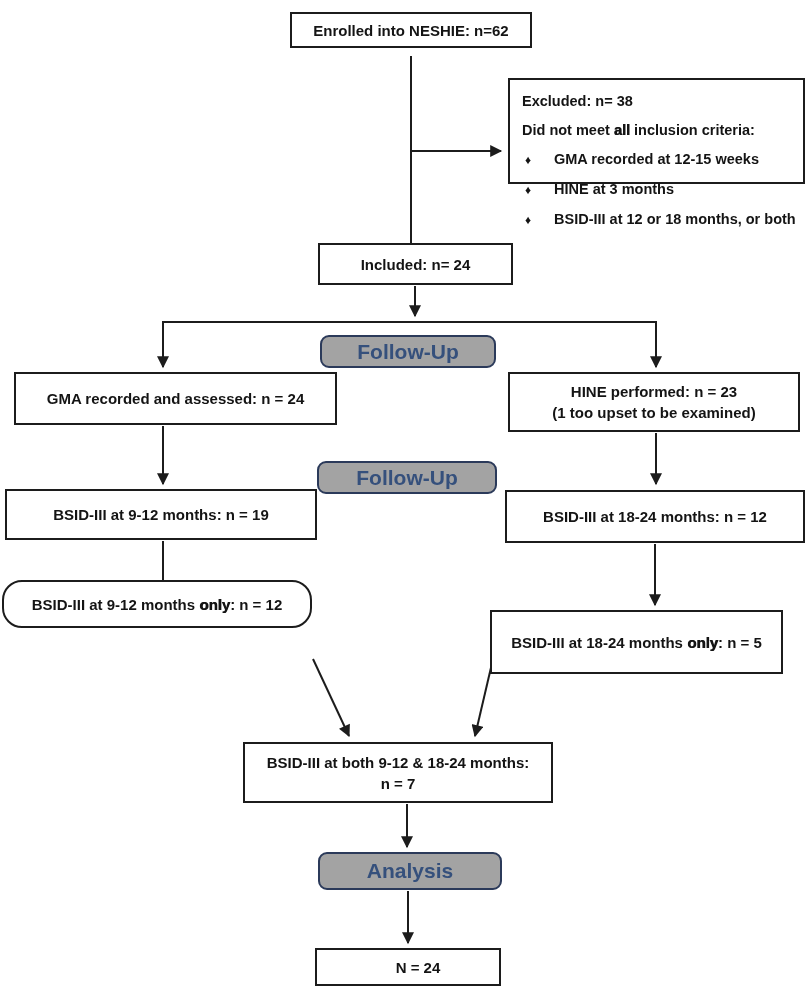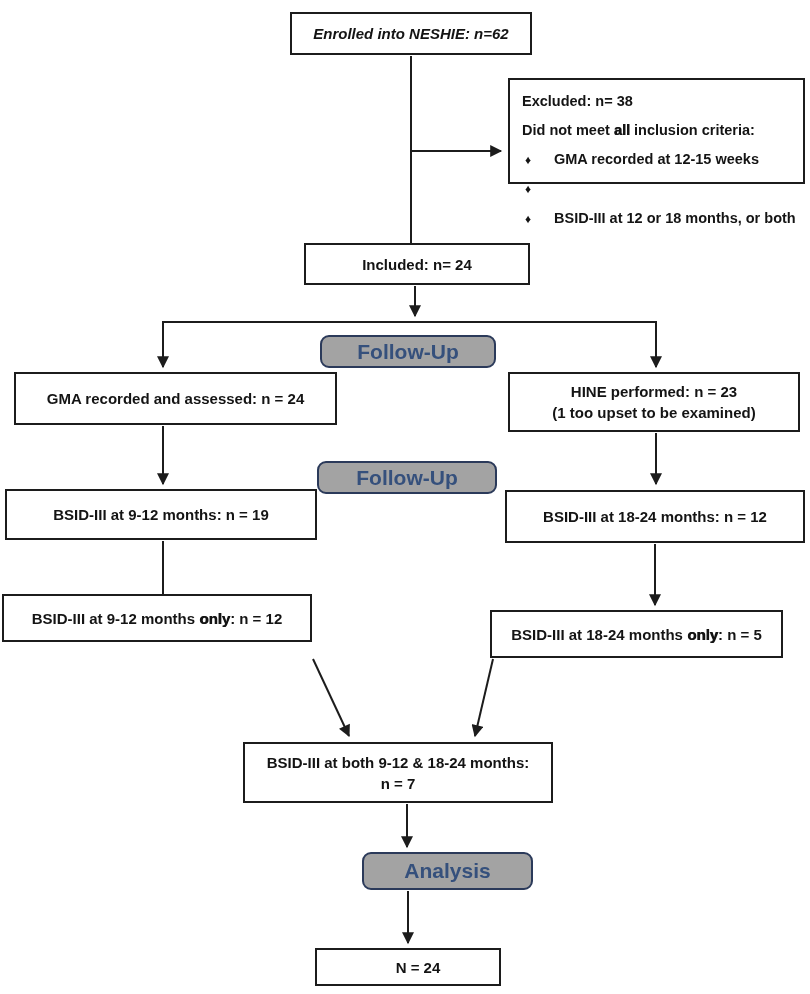--- a/index.html
+++ b/index.html
@@ -54,41 +54,42 @@
       <path d="M656,433 V484" marker-end="url(#ah)"></path>
       <path d="M163,541 V605" marker-end="url(#ah)"></path>
       <path d="M655,544 V605" marker-end="url(#ah)"></path>
       <path d="M313,659 L349,736" marker-end="url(#ah)"></path>
       <path d="M493,659 L475,736" marker-end="url(#ah)"></path>
       <path d="M407,804 V847" marker-end="url(#ah)"></path>
       <path d="M408,891 V943" marker-end="url(#ah)"></path>
     </g>
   </svg>
 
-  <div class="box" style="left:290px; top:12px; width:242px; height:43px; border-width:2.5px;font-style:italic;">
+  <div class="box" style="left:290px; top:12px; width:242px; height:36px; border-width:2.5px;">
     <span>Enrolled into NESHIE: n=62</span>
   </div>
 
   <div class="box excluded" style="left:508px; top:78px; width:297px; height:106px;">
     <div>Excluded: n= 38</div>
     <div><span>Did not meet </span><span class="xbold">all</span><span> inclusion criteria:</span></div>
     <div class="bullet-row">
       <span class="diamond">♦</span>
       <span>GMA recorded at 12-15 weeks</span>
     </div>
     <div class="bullet-row">
       <span class="diamond">♦</span>
+      <span>HINE at 3 months</span>
     </div>
     <div class="bullet-row">
       <span class="diamond">♦</span>
       <span>BSID-III at 12 or 18 months, or both</span>
     </div>
   </div>
 
-  <div class="box" style="left:304px; top:243px; width:226px; height:42px;">
+  <div class="box" style="left:318px; top:243px; width:195px; height:42px;">
     <span>Included: n= 24</span>
   </div>
 
   <div class="pill" style="left:320px; top:335px; width:176px; height:33px;">
     <span>Follow-Up</span>
   </div>
 
   <div class="box" style="left:14px; top:372px; width:323px; height:53px;">
     <span>GMA recorded and assessed: n = 24</span>
   </div>
@@ -103,34 +104,34 @@
   </div>
 
   <div class="box" style="left:5px; top:489px; width:312px; height:51px;">
     <span>BSID-III at 9-12 months: n = 19</span>
   </div>
 
   <div class="box" style="left:505px; top:490px; width:300px; height:53px;">
     <span>BSID-III at 18-24 months: n = 12</span>
   </div>
 
-  <div class="box" style="left:2px; top:594px; width:310px; height:48px;">
+  <div class="box" style="left:2px; top:580px; width:310px; height:48px;border-radius:20px;">
     <span><span>BSID-III at 9-12 months </span><span class="xbold">only</span><span>: n = 12</span></span>
   </div>
 
-  <div class="box" style="left:490px; top:610px; width:293px; height:48px;">
+  <div class="box" style="left:490px; top:610px; width:293px; height:64px;">
     <span><span>BSID-III at 18-24 months </span><span class="xbold">only</span><span>: n = 5</span></span>
   </div>
 
   <div class="box" style="left:243px; top:742px; width:310px; height:61px;text-align:right;">
     <span>BSID-III at both 9-12 &amp; 18-24 months:</span>
     <span class="line2">n = 7</span>
   </div>
 
-  <div class="pill" style="left:318px; top:852px; width:171px; height:38px;margin-left:44px;">
+  <div class="pill" style="left:318px; top:852px; width:184px; height:38px;">
     <span>Analysis</span>
   </div>
 
   <div class="box" style="left:315px; top:948px; width:186px; height:38px;padding-left:20px;">
     <span>N = 24</span>
   </div>
 
 </div>
 
 </body></html>

